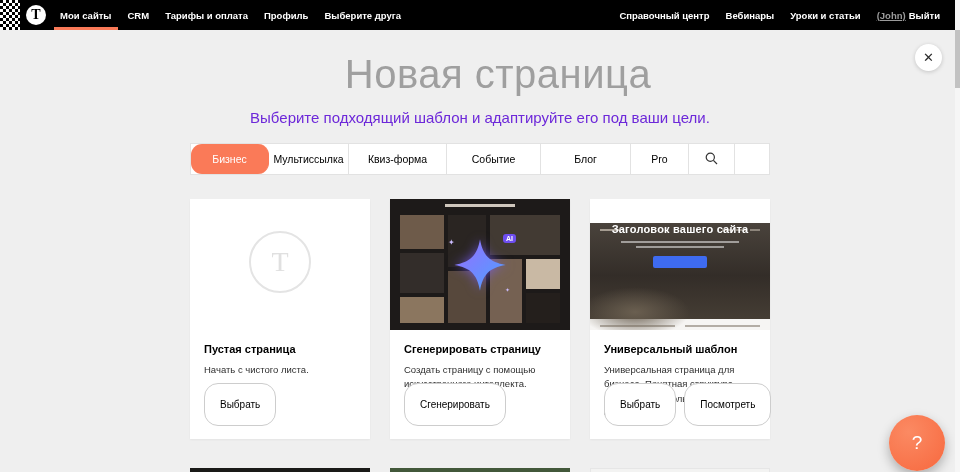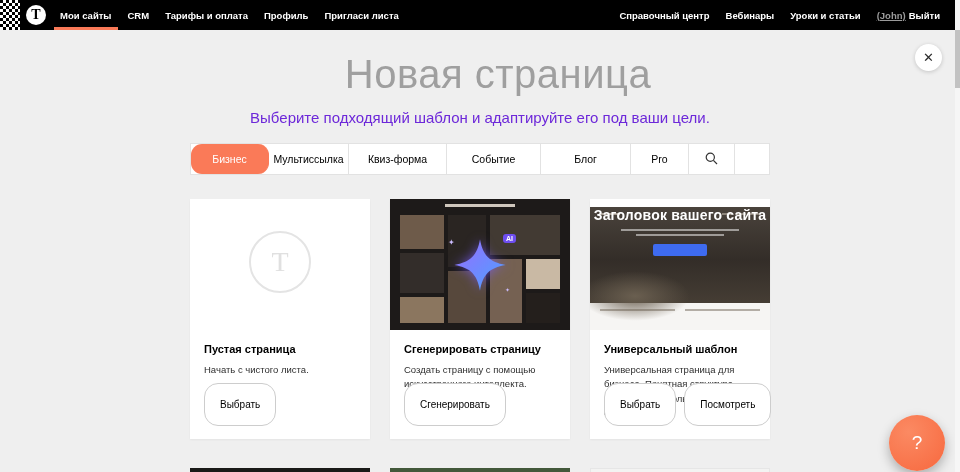--- a/index.html
+++ b/index.html
@@ -132,21 +132,21 @@
   .tpl-hero .photo-glow{
     position:absolute; left:-10px; bottom:-18px; width:110px; height:50px;
     background:radial-gradient(ellipse at center,#6a5f50 0%, rgba(106,95,80,0) 70%);
   }
   .tpl-nav{ position:absolute; top:6px; left:10px; right:10px; display:flex; justify-content:space-between; }
   .tpl-nav .bar{ height:2px; background:#a59c91; }
   .tpl-nav .b-l{ width:20px; }
   .tpl-nav .b-r{ display:flex; gap:4px; }
   .tpl-nav .b-r i{ display:block; width:10px; height:2px; background:#8d857b; }
   .tpl-heading{
-    position:relative; margin-top:8px; font-size:14px; font-weight:bold;
+    position:relative; margin-top:24px; font-size:11px; font-weight:bold;
     color:#fff; letter-spacing:.2px;
   }
   .tpl-sub{ position:relative; margin:6px auto 0; width:118px; height:2px; background:rgba(255,255,255,.5); }
   .tpl-sub2{ width:88px; margin-top:3px; }
   .tpl-btn{
     position:relative; margin:8px auto 0; width:54px; height:12px;
     background:#3e6bf0; border-radius:2px;
   }
   .tpl-text{
     height:35px; background:#f6f5f3; display:flex; gap:10px; padding:6px 10px;
@@ -185,21 +185,21 @@
 <body>
 
 <div class="navbar">
   <div class="corner-pattern"></div>
   <div class="logo">T</div>
   <div class="nav-left">
     <div class="nav-item active">Мои сайты</div>
     <div class="nav-item">CRM</div>
     <div class="nav-item">Тарифы и оплата</div>
     <div class="nav-item">Профиль</div>
-    <div class="nav-item">Пригласи листа</div>
+    <div class="nav-item">Выберите друга</div>
   </div>
   <div class="nav-right">
     <div class="nav-item">Справочный центр</div>
     <div class="nav-item">Вебинары</div>
     <div class="nav-item">Уроки и статьи</div>
     <div class="nav-item">
       <span class="user-name">(John)</span>
       <span>Выйти</span>
     </div>
   </div>

